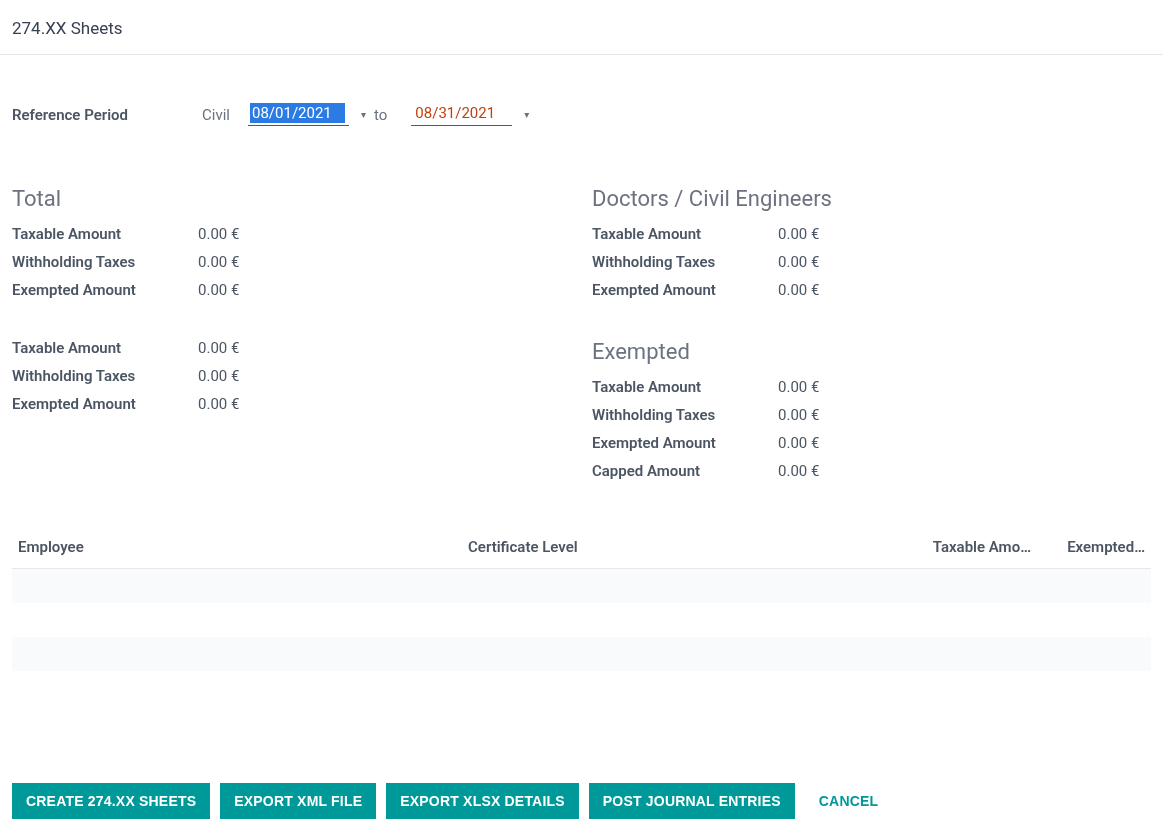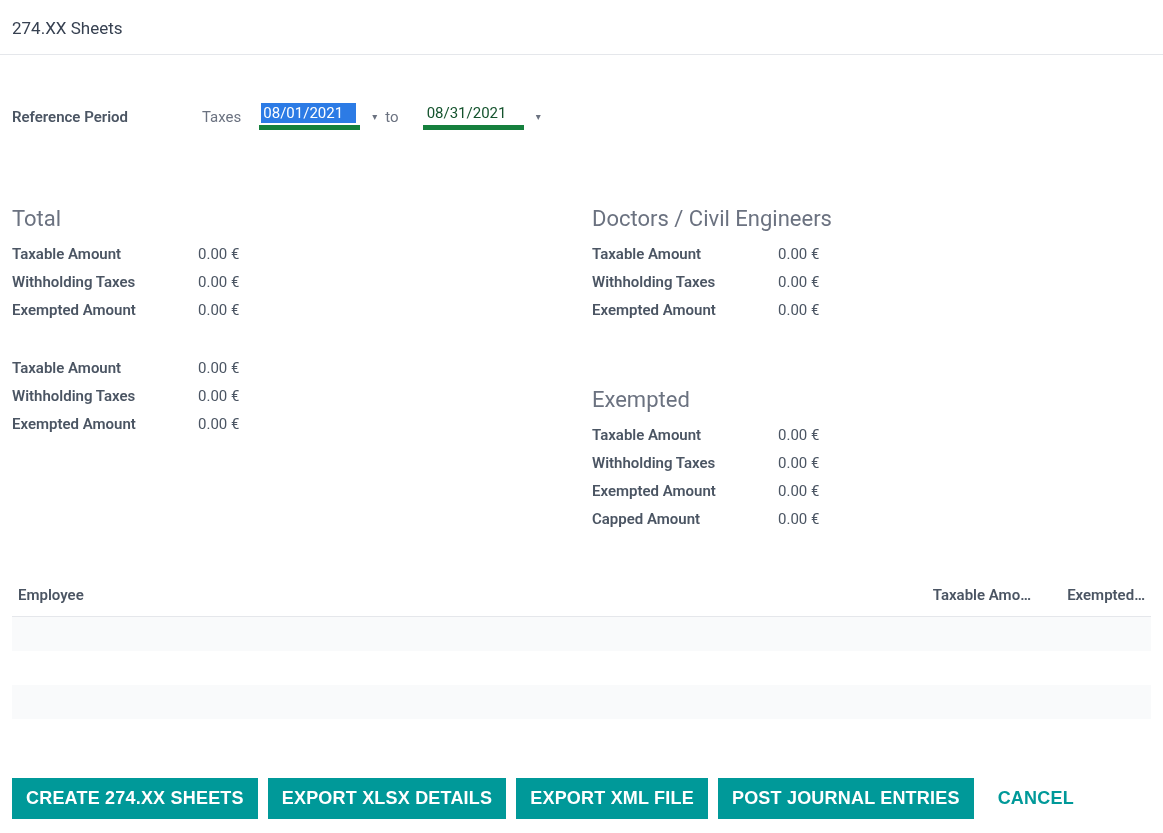--- a/index.html
+++ b/index.html
@@ -22,45 +22,45 @@
     font-size: 17px;
     color: #374151;
   }
   .content {
     padding: 0 12px;
   }
   .period-row {
     display: flex;
     align-items: center;
     margin-top: 48px;
-    margin-bottom: 48px;
+    margin-bottom: 60px;
   }
   .period-label {
     width: 190px;
     font-weight: 600;
     color: #4b5563;
   }
   .from-label, .to-label {
     color: #6b7280;
     margin-right: 18px;
   }
   .date-input-wrap {
     display: inline-flex;
     align-items: center;
-    border-bottom: 5px solid #15803d;
+    border-bottom: 1px solid #15803d;
     padding: 0 4px 2px 2px;
     margin-right: 6px;
   }
   .date-input {
     border: none;
     outline: none;
     font: inherit;
     background: transparent;
     width: 95px;
-    color: #14532d;
+    color: #c2410c;
   }
   .date-input.highlighted {
     background: #2c7be5;
     color: #fff;
   }
   .caret {
     font-size: 10px;
     color: #6b7280;
     cursor: pointer;
     padding: 0 2px;
@@ -72,21 +72,20 @@
     column-gap: 20px;
   }
   .section {
     margin-bottom: 30px;
     width: 560px;
   }
   .section-title {
     font-size: 22px;
     color: #6b7280;
     margin-bottom: 14px;
-    margin-top: 28px;
   }
   .kv-row {
     display: flex;
     align-items: center;
     margin-bottom: 10px;
   }
   .kv-label {
     width: 186px;
     font-weight: 600;
     color: #4b5563;
@@ -126,21 +125,21 @@
     bottom: 0;
     padding: 14px 12px;
     display: flex;
     gap: 10px;
     align-items: center;
   }
   .btn {
     border: none;
     padding: 10px 14px;
     font-weight: 600;
-    font-size: 18px;
+    font-size: 14px;
     cursor: pointer;
     letter-spacing: 0.2px;
   }
   .btn-primary {
     background: #009999;
     color: #fff;
   }
   .btn-link {
     background: transparent;
     color: #009999;
@@ -150,21 +149,21 @@
 <body>
 
 <div class="page">
 
   <div class="title-bar">274.XX Sheets</div>
 
   <div class="content">
 
     <div class="period-row">
       <div class="period-label">Reference Period</div>
-      <span class="from-label">Taxes</span>
+      <span class="from-label">Civil</span>
       <span class="date-input-wrap">
         <input class="date-input highlighted" value="08/01/2021" style="">
       </span>
       <span class="caret">▾</span>
       <span class="to-label" style="margin-left:6px;">to</span>
       <span class="date-input-wrap" style="margin-left:6px;">
         <input class="date-input" value="08/31/2021" style="">
       </span>
       <span class="caret">▾</span>
     </div>
@@ -234,33 +233,34 @@
         </div>
         <div class="kv-row">
           <div class="kv-label">Capped Amount</div>
           <div class="kv-value">0.00 €</div>
         </div>
       </div>
     </div>
 
     <div class="table-head">
       <div class="col-emp">Employee</div>
+      <div class="col-cert">Certificate Level</div>
       <div class="col-spacer"></div>
       <div class="col-tax">Taxable Amo…</div>
       <div class="col-ex">Exempted…</div>
     </div>
     <div class="table-body">
       <div class="table-row-empty"></div>
       <div class="table-gap"></div>
       <div class="table-row-empty"></div>
     </div>
 
   </div>
 
   <div class="footer">
     <button class="btn btn-primary">CREATE 274.XX SHEETS</button>
+    <button class="btn btn-primary">EXPORT XML FILE</button>
     <button class="btn btn-primary">EXPORT XLSX DETAILS</button>
-    <button class="btn btn-primary">EXPORT XML FILE</button>
     <button class="btn btn-primary">POST JOURNAL ENTRIES</button>
     <button class="btn btn-link">CANCEL</button>
   </div>
 
 </div>
 
 </body></html>

